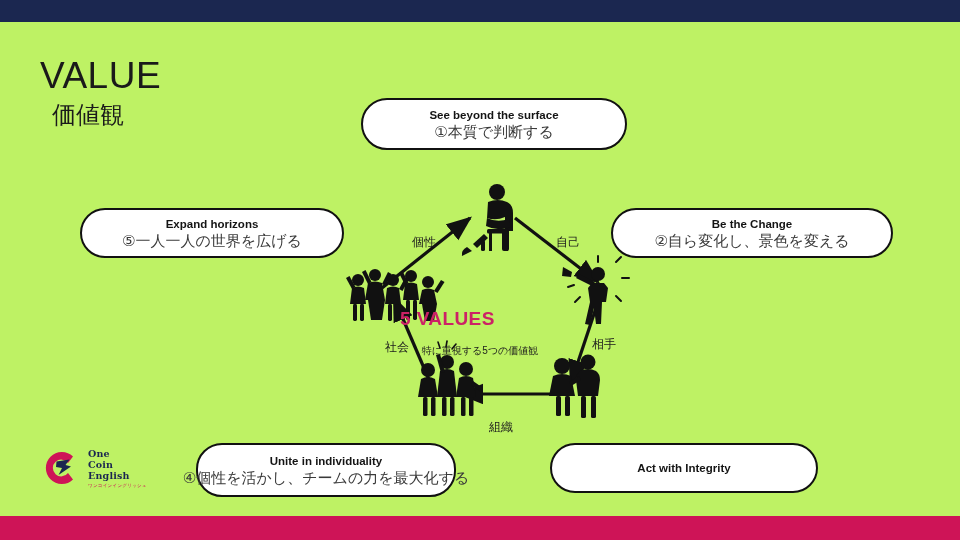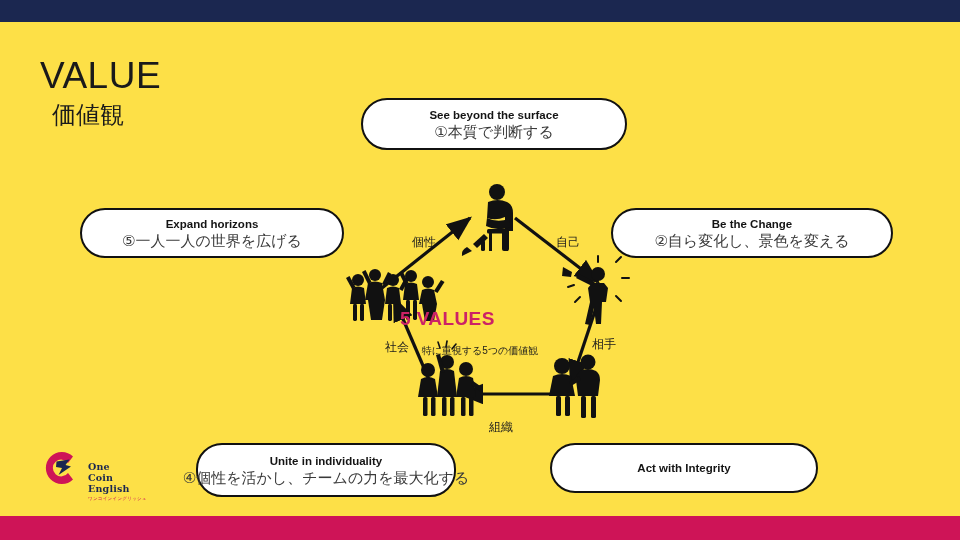--- a/index.html
+++ b/index.html
@@ -3,21 +3,21 @@
 <meta charset="utf-8">
 <style>
   html,body{margin:0;padding:0;}
   body{
     width:960px;height:540px;
     background:#ffffff;
     font-family:"Liberation Sans","DejaVu Sans",sans-serif;
     overflow:hidden;
     position:relative;
   }
-  .slide{position:absolute;inset:0;background:#fde047;}
+  .slide{position:absolute;inset:0;background:#bef264;}
 
   .top-bar{position:absolute;left:0;top:0;width:960px;height:22px;background:#1b2750;}
   .bottom-bar{position:absolute;left:0;top:516px;width:960px;height:24px;background:#ce1457;}
 
   .title-block{position:absolute;left:40px;top:56px;}
   .title-en{font-size:37px;line-height:40px;color:#1a1a1a;letter-spacing:.5px;font-weight:400;}
   .title-ja{font-size:24px;line-height:30px;color:#1a1a1a;margin-top:4px;margin-left:12px;font-weight:400;}
 
   
   .pill{
@@ -63,21 +63,21 @@
   #lbl-aite{left:592px;top:336px;}
   #lbl-soshiki{left:489px;top:419px;}
   #lbl-shakai{left:385px;top:339px;}
 
   
   .diagram{position:absolute;left:330px;top:170px;width:320px;height:270px;}
 
   
   .logo{position:absolute;left:42px;top:446px;width:130px;height:44px;}
   .logo-mark{position:absolute;left:0;top:2px;width:40px;height:40px;}
-  .logo-text{position:absolute;left:46px;top:2px;margin-top:13px;}
+  .logo-text{position:absolute;left:46px;top:2px;}
   .logo-text .ln{
     font-size:9.5px;font-weight:bold;color:#1b2750;line-height:11px;
     letter-spacing:.2px;font-family:"DejaVu Serif","Liberation Serif",serif;
   }
   .logo-kana{font-size:4.5px;color:#ce1457;letter-spacing:.3px;margin-top:1.5px;}
 </style>
 </head>
 <body>
 
 <div class="slide">

